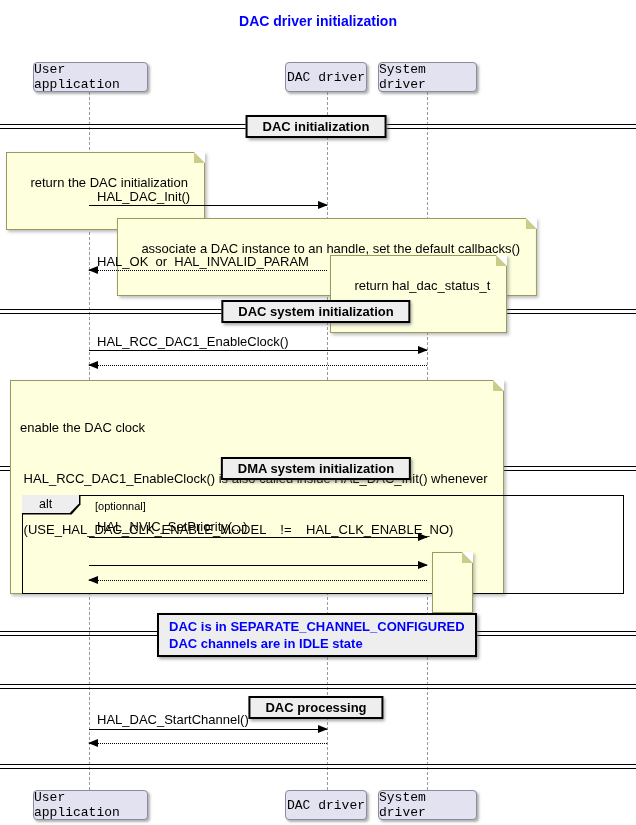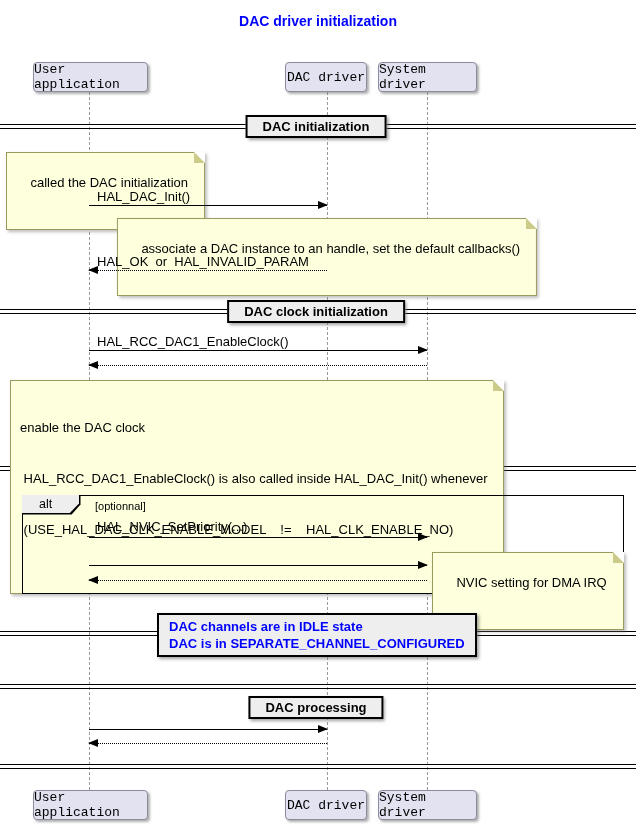--- a/index.html
+++ b/index.html
@@ -66,91 +66,96 @@
   <div class="divlines" style="top:124px"></div>
   <div class="divlines" style="top:309px"></div>
   <div class="divlines" style="top:466px"></div>
   <div class="divlines" style="top:631px"></div>
   <div class="divlines" style="top:684px"></div>
   <div class="divlines" style="top:764px"></div>
 
   <div class="divbox" style="top:115px">DAC initialization</div>
 
   <div class="note" style="left:6px;top:152px">
-    <span>called the DAC initialization</span>
+    <span>return the DAC initialization</span>
     <i class="fold"></i>
   </div>
 
   <div class="msg" style="left:97px;top:189px">HAL_DAC_Init()</div>
   <div class="arrow solid" style="left:89px;top:205px;width:238px">
     <i class="head-r"></i>
   </div>
 
   <div class="note center" style="left:327px;top:218px">
     <span>associate a DAC instance to an handle, set the default callbacks()</span>
     <i class="fold"></i>
   </div>
 
   <div class="msg" style="left:97px;top:254px">HAL_OK  or  HAL_INVALID_PARAM</div>
   <div class="arrow dashed" style="left:89px;top:270px;width:238px">
     <i class="head-l"></i>
   </div>
 
+  <div class="note" style="left:330px;top:255px">
+    <span>return hal_dac_status_t</span>
+    <i class="fold"></i>
+  </div>
 
-  <div class="divbox" style="top:300px">DAC clock initialization</div>
+  <div class="divbox" style="top:300px">DAC system initialization</div>
 
   <div class="msg" style="left:97px;top:334px">HAL_RCC_DAC1_EnableClock()</div>
   <div class="arrow solid" style="left:89px;top:350px;width:338px">
     <i class="head-r"></i>
   </div>
   <div class="arrow dashed" style="left:89px;top:365px;width:338px">
     <i class="head-l"></i>
   </div>
 
   <div class="note" style="left:10px;top:380px">
     <div>enable the DAC clock</div>
     <div> HAL_RCC_DAC1_EnableClock() is also called inside HAL_DAC_Init() whenever</div>
     <div> (USE_HAL_DAC_CLK_ENABLE_MODEL    !=    HAL_CLK_ENABLE_NO)</div>
     <i class="fold"></i>
   </div>
 
+  <div class="divbox" style="top:457px">DMA system initialization</div>
 
   <div class="altframe">
     <div class="alt-tab">
       <div class="alt-tab-in"></div>
     </div>
     <div class="alt-label">alt</div>
   </div>
   <div class="guard">[optionnal]</div>
 
   <div class="msg" style="left:97px;top:519px">HAL_NVIC_SetPriority(...)</div>
   <div class="arrow solid" style="left:89px;top:537px;width:338px">
     <i class="head-r"></i>
   </div>
 
   <div class="arrow solid" style="left:89px;top:565px;width:338px">
     <i class="head-r"></i>
   </div>
 
   <div class="note" style="left:432px;top:552px">
-    <span>NVIC setting for DMA IRQ</span>
     <i class="fold"></i>
   </div>
 
   <div class="arrow dashed" style="left:89px;top:580px;width:338px">
     <i class="head-l"></i>
   </div>
 
   <div class="statebox">
+    <div>DAC is in SEPARATE_CHANNEL_CONFIGURED</div>
     <div>DAC channels are in IDLE state</div>
-    <div>DAC is in SEPARATE_CHANNEL_CONFIGURED</div>
   </div>
 
   <div class="divbox" style="top:696px">DAC processing</div>
 
+  <div class="msg" style="left:97px;top:712px">HAL_DAC_StartChannel()</div>
   <div class="arrow solid" style="left:89px;top:729px;width:238px">
     <i class="head-r"></i>
   </div>
   <div class="arrow dashed" style="left:89px;top:743px;width:238px">
     <i class="head-l"></i>
   </div>
 
   <div class="pbox" style="left:33px;top:62px;width:113px">
     <span>User application</span>
   </div>

